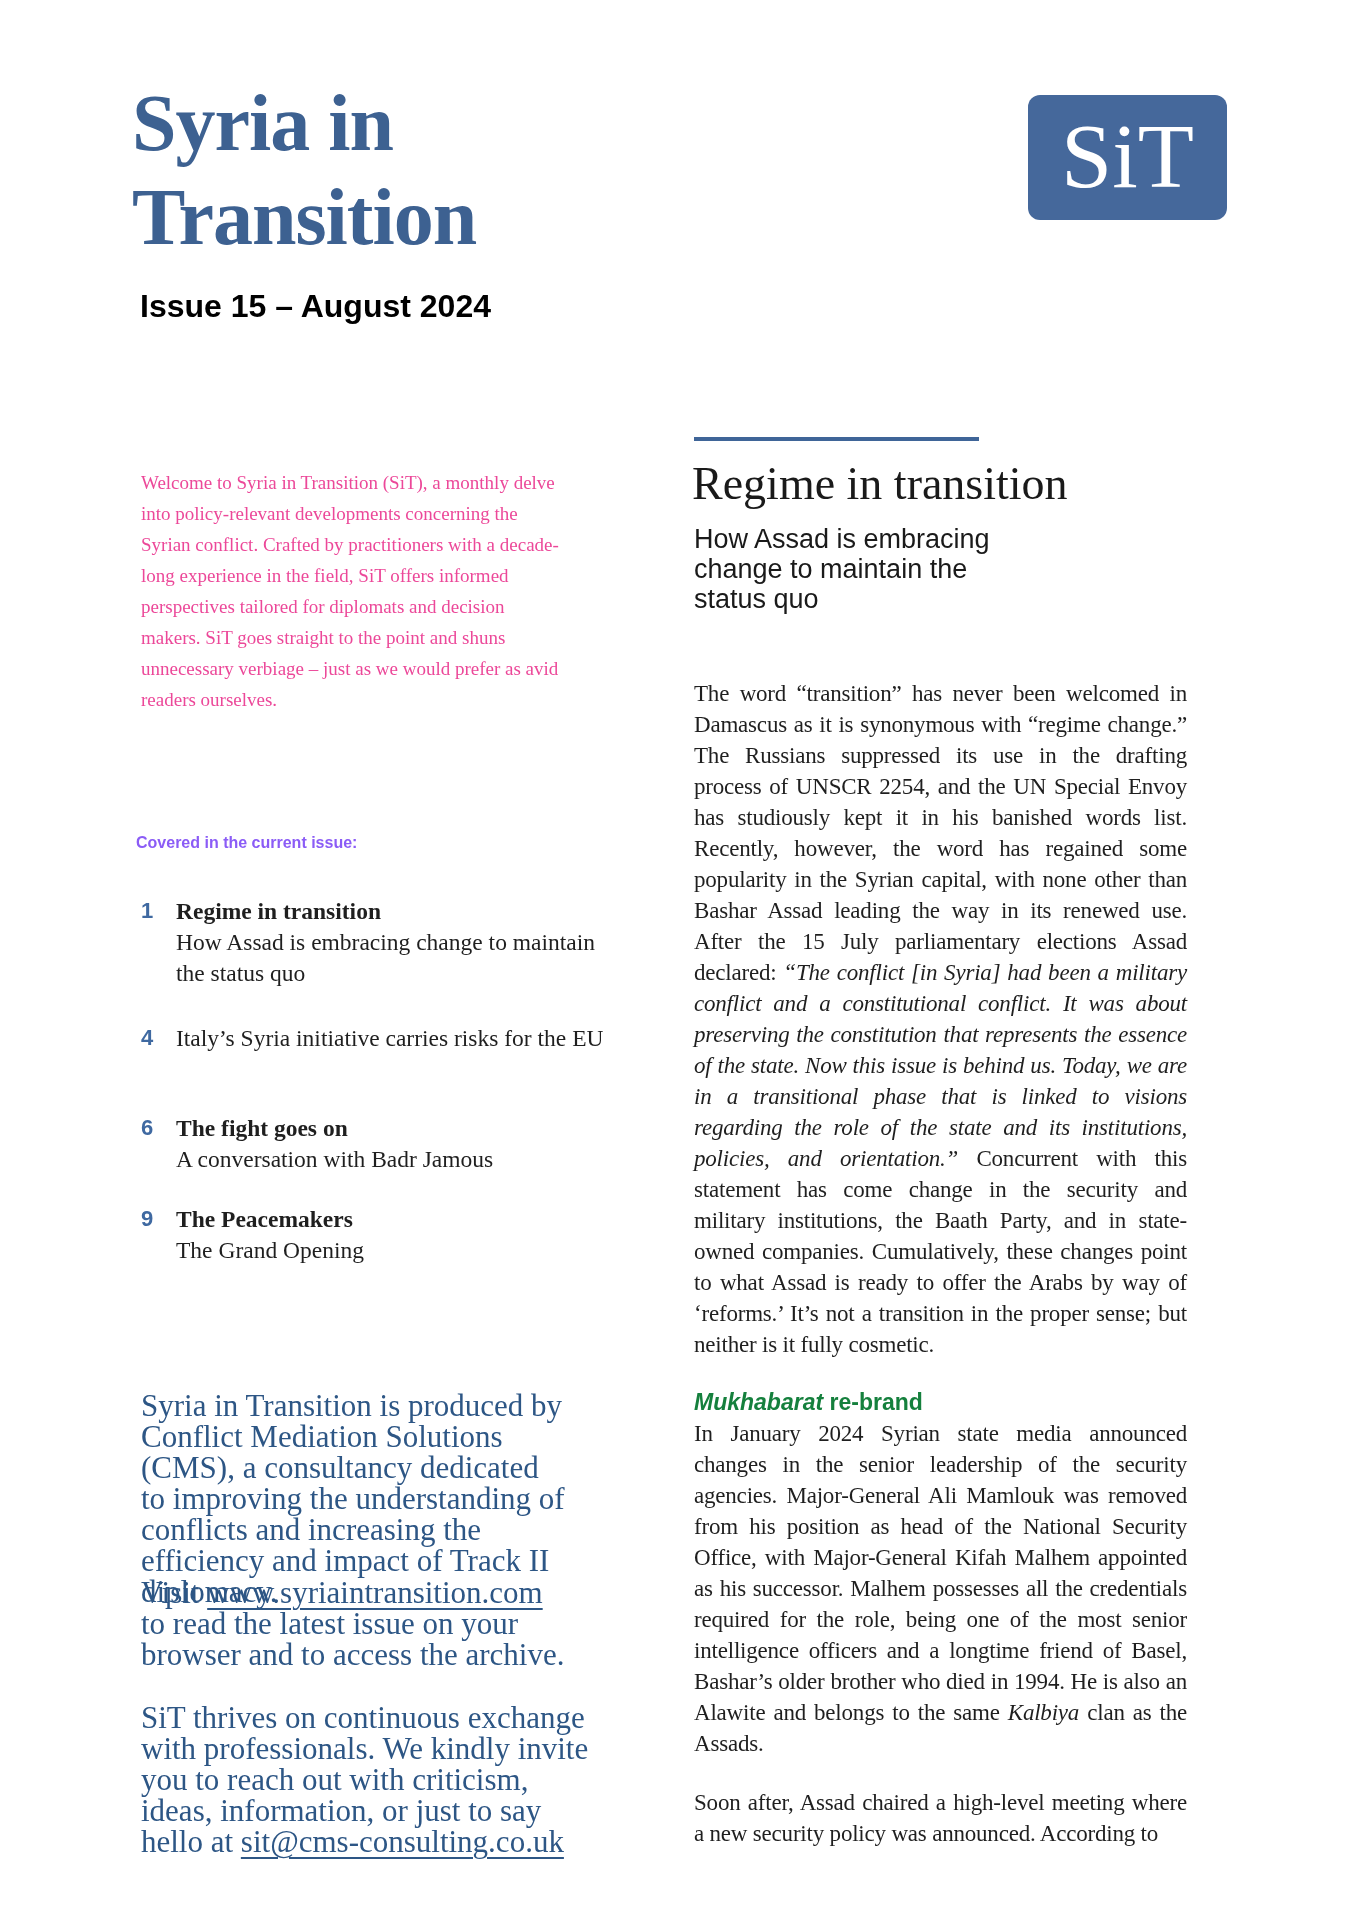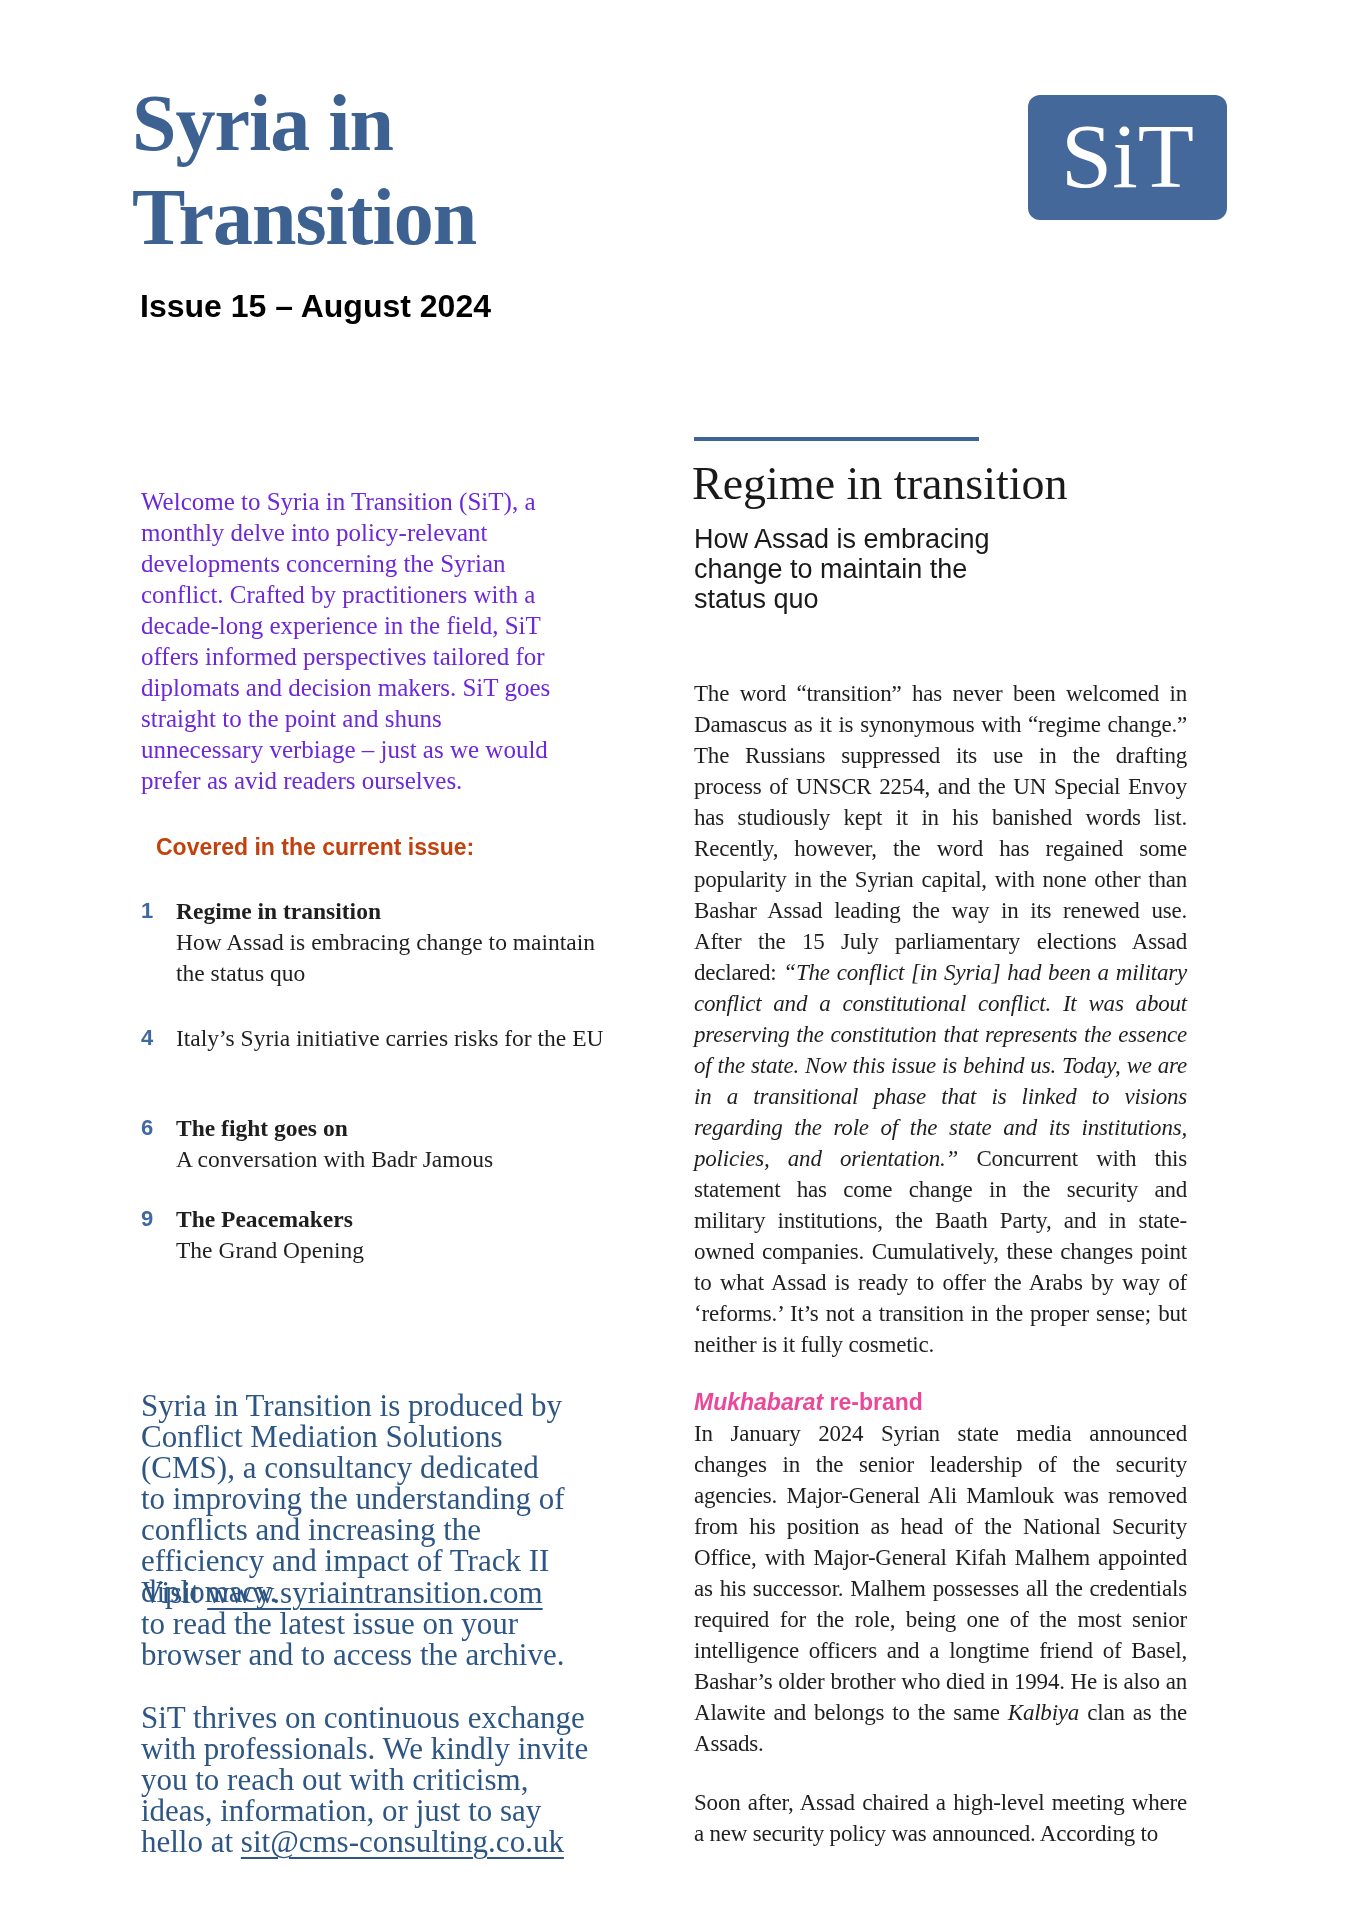--- a/index.html
+++ b/index.html
@@ -21,27 +21,27 @@
     color:#ffffff; font-family:"Liberation Serif", serif; font-size:92px;
     padding-bottom:4px; box-sizing:border-box;
   }
   .issue-date {
     position:absolute; left:140px; top:288px;
     font-family:"Liberation Sans", sans-serif; font-weight:700;
     font-size:32px; color:#000000;
   }
   
   .intro {
-    position:absolute; left:141px; top:461px; width:424px;
-    font-size:25px; line-height:31px; color:#6d28d9;
+    position:absolute; left:141px; top:448px; width:424px;
+    font-size:19px; line-height:31px; color:#ec4899;
   }
   .toc-heading {
-    position:absolute; left:156px; top:834px;
+    position:absolute; left:136px; top:834px;
     font-family:"Liberation Sans", sans-serif; font-weight:700;
-    font-size:23px; color:#c2410c;
+    font-size:16px; color:#8b5cf6;
   }
   .toc-item { position:absolute; left:141px; display:flex; }
   .toc-item-1 { top:896px; }
   .toc-item-2 { top:1023px; }
   .toc-item-3 { top:1113px; }
   .toc-item-4 { top:1204px; }
   .toc-num {
     width:35px; flex:0 0 35px;
     font-family:"Liberation Sans", sans-serif; font-weight:700;
     font-size:22px; color:var(--toc_num); padding-top:2px;
@@ -74,21 +74,21 @@
     font-family:"Liberation Sans", sans-serif;
     font-size:27px; line-height:30px; color:#1a1a1a;
   }
   .article-flow { position:absolute; left:694px; top:678px; width:493px; }
   .article-flow p {
     margin:0; text-align:justify;
     font-size:23px; line-height:31px; letter-spacing:-0.2px; color:#1f1f1f;
   }
   .section-heading {
     margin-top:27px; font-family:"Liberation Sans", sans-serif;
-    font-weight:700; font-size:23px; line-height:31px; color:#ec4899;
+    font-weight:700; font-size:23px; line-height:31px; color:#15803d;
   }
   .section-heading .ital { font-style:italic; }
   .para-gap { margin-top:28px !important; }
   .quote-italic { font-style:italic; }
 </style>
 </head>
 <body>
 
 <div class="page">
 

